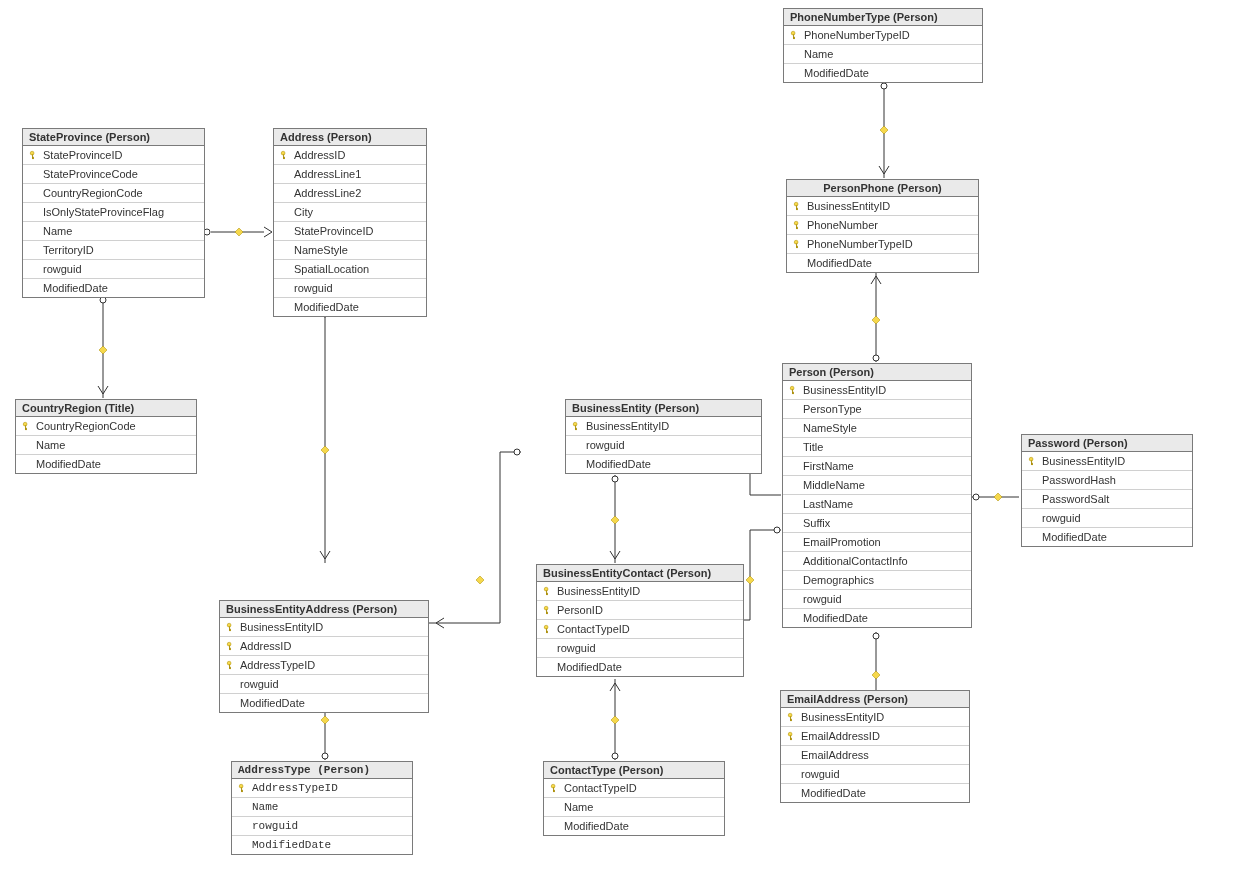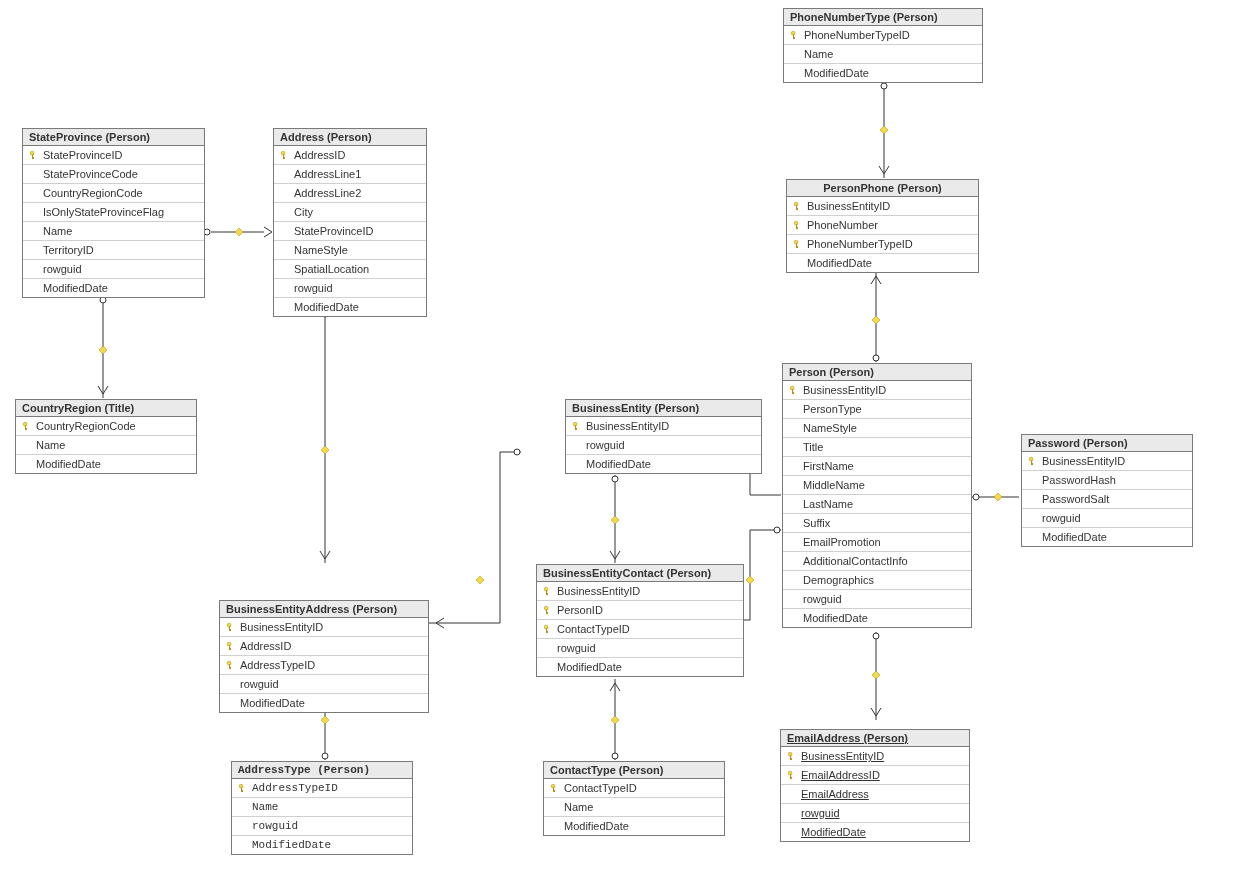--- a/index.html
+++ b/index.html
@@ -546,21 +546,21 @@
       </div>
       <div class="row">
         <span class="key-slot"></span>
         <span class="col-name">rowguid</span>
       </div>
       <div class="row">
         <span class="key-slot"></span>
         <span class="col-name">ModifiedDate</span>
       </div>
     </div>
-    <div class="entity" style="left: 780px; top: 729px; width: 188px; text-decoration: underline;">
+    <div class="entity" style="left: 780px; top: 690px; width: 188px;">
       <div class="hdr">EmailAddress (Person)</div>
       <div class="row">
         <span class="key-slot">
           <svg class="key-ic" viewBox="0 0 16 16">
             <circle cx="5" cy="5" r="3" fill="#f6d84b" stroke="#a88a00" stroke-width="0.8"></circle>
             <rect x="5" y="7" width="1.5" height="7" fill="#a88a00"></rect>
             <rect x="5" y="11" width="3" height="1.5" fill="#a88a00"></rect>
             <rect x="5" y="13" width="3" height="1.5" fill="#a88a00"></rect>
           </svg>
         </span>

